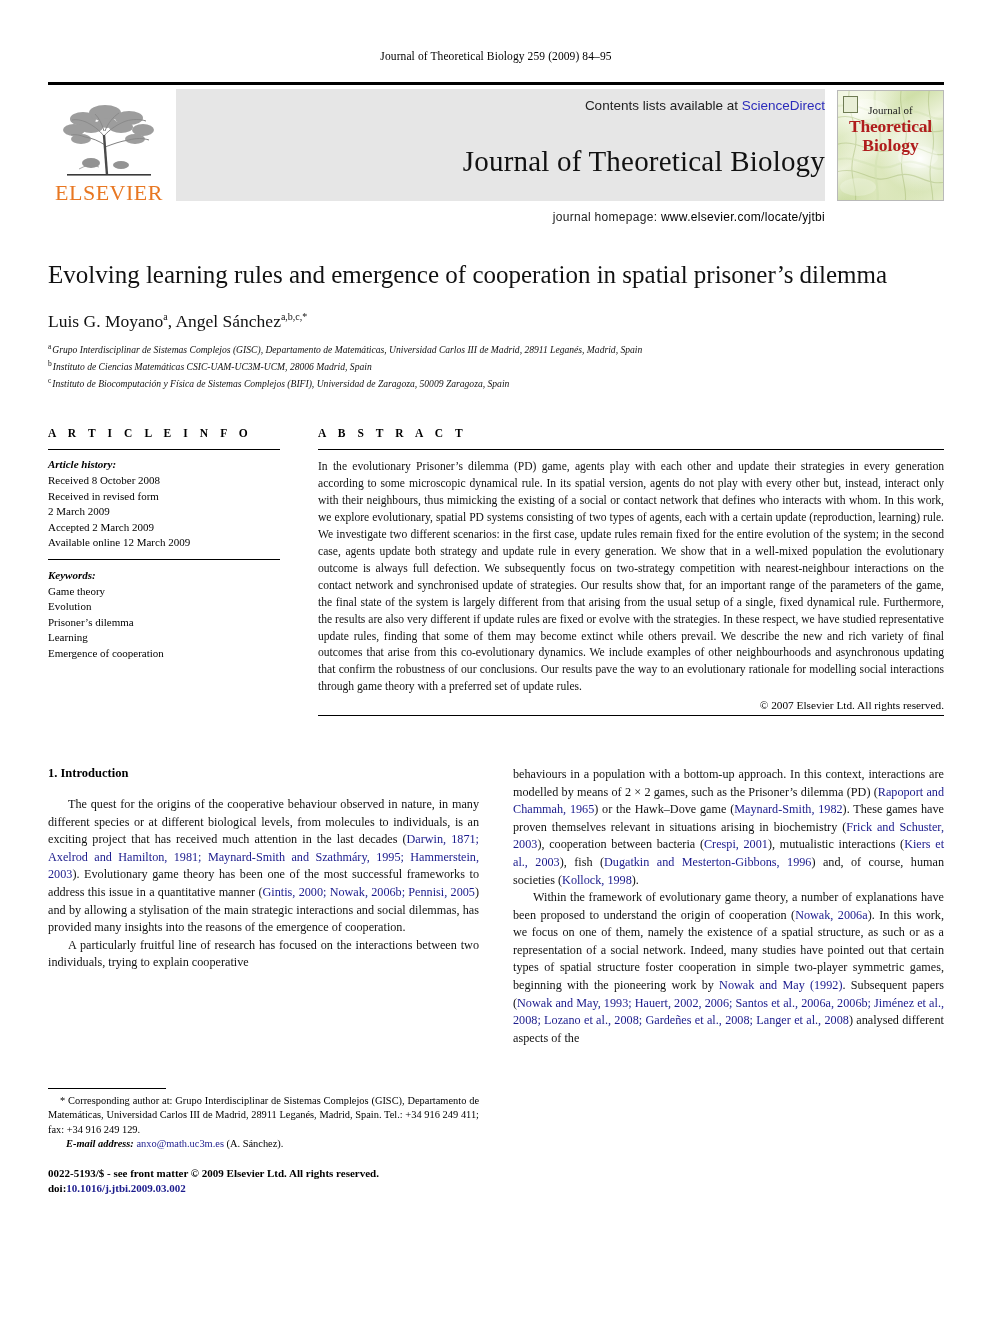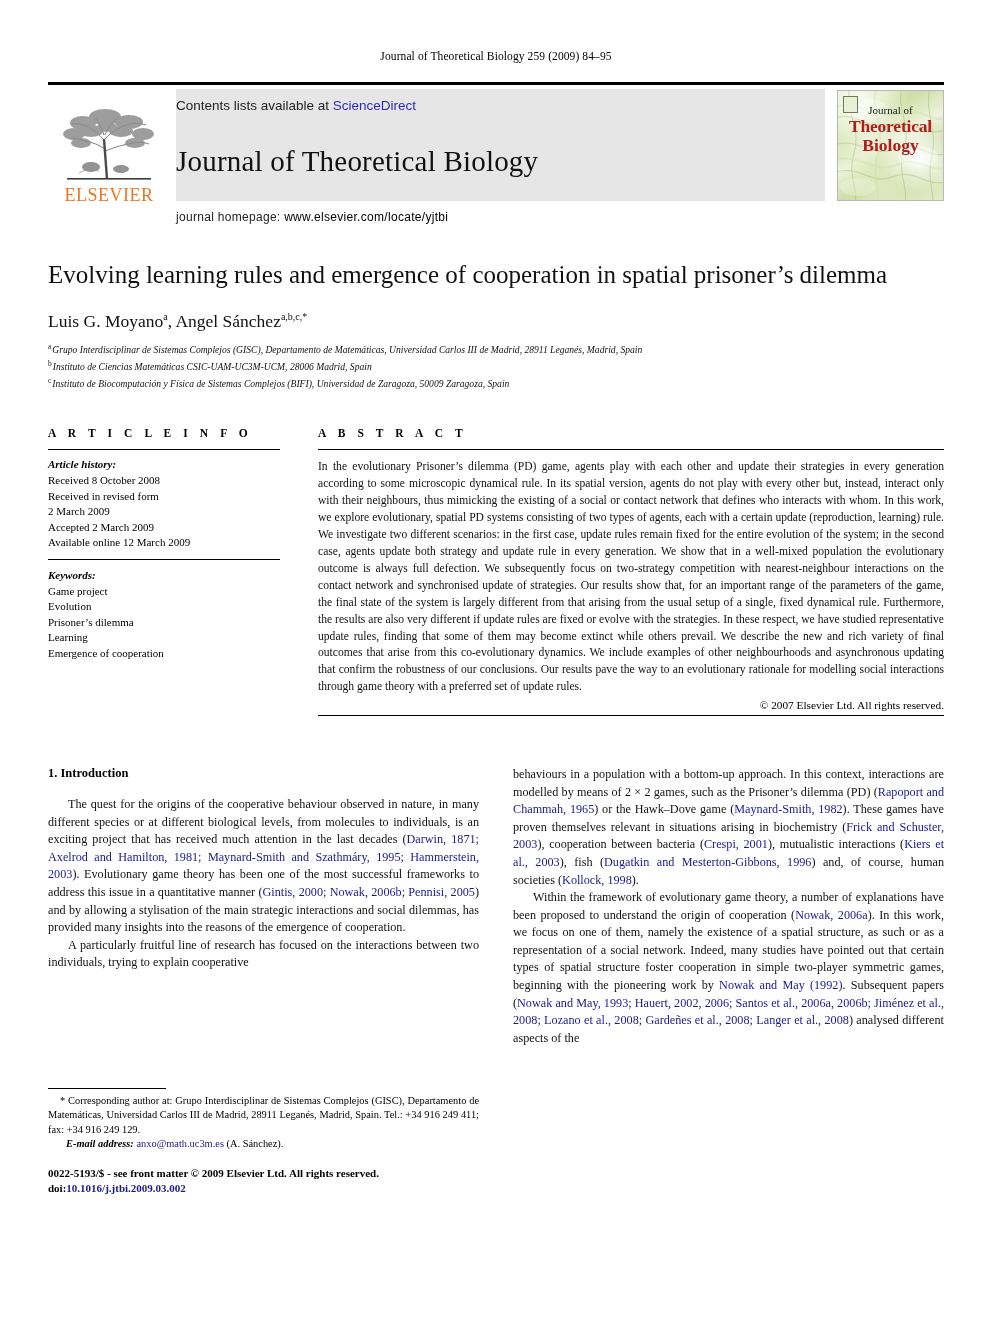--- a/index.html
+++ b/index.html
@@ -47,34 +47,34 @@
     display: flex;
     flex-direction: column;
     justify-content: flex-end;
     align-items: center;
     padding-bottom: 3px;
     box-sizing: border-box;
   }
   .tree-svg { display:block; }
   .elsevier-word {
     font-family: "Liberation Serif", serif;
-    font-size: 18px;
+    font-size: 22px;
     letter-spacing: 0.5px;
     color: #E87722;
     line-height: 1;
     margin-top: 1px;
   }
   .masthead-center {
     flex: 1 1 auto;
     background: #e6e6e6;
     margin: 4px 6px 6px 6px;
     display: flex;
     flex-direction: column;
     justify-content: space-between;
-    align-items: flex-start;
+    align-items: flex-end;
     padding: 9px 0 11px 0;
     box-sizing: border-box;
     gap: 32px;
   }
   .contents-line {
     font-family: "Liberation Sans", sans-serif;
     font-size: 13.5px;
     color: #222;
   }
   .contents-line .sd-link { color: #2b2bbb; }
@@ -350,21 +350,21 @@
         <div class="info-head">Article history:</div>
         <div>Received 8 October 2008</div>
         <div>Received in revised form</div>
         <div>2 March 2009</div>
         <div>Accepted 2 March 2009</div>
         <div>Available online 12 March 2009</div>
       </div>
 
       <div class="info-group kw">
         <div class="info-head">Keywords:</div>
-        <div>Game project</div>
+        <div>Game theory</div>
         <div>Evolution</div>
         <div>Prisoner’s dilemma</div>
         <div>Learning</div>
         <div>Emergence of cooperation</div>
       </div>
     </div>
 
     <div class="col-abs">
       <div class="sec-label">A B S T R A C T</div>
       <div class="rule"></div>

